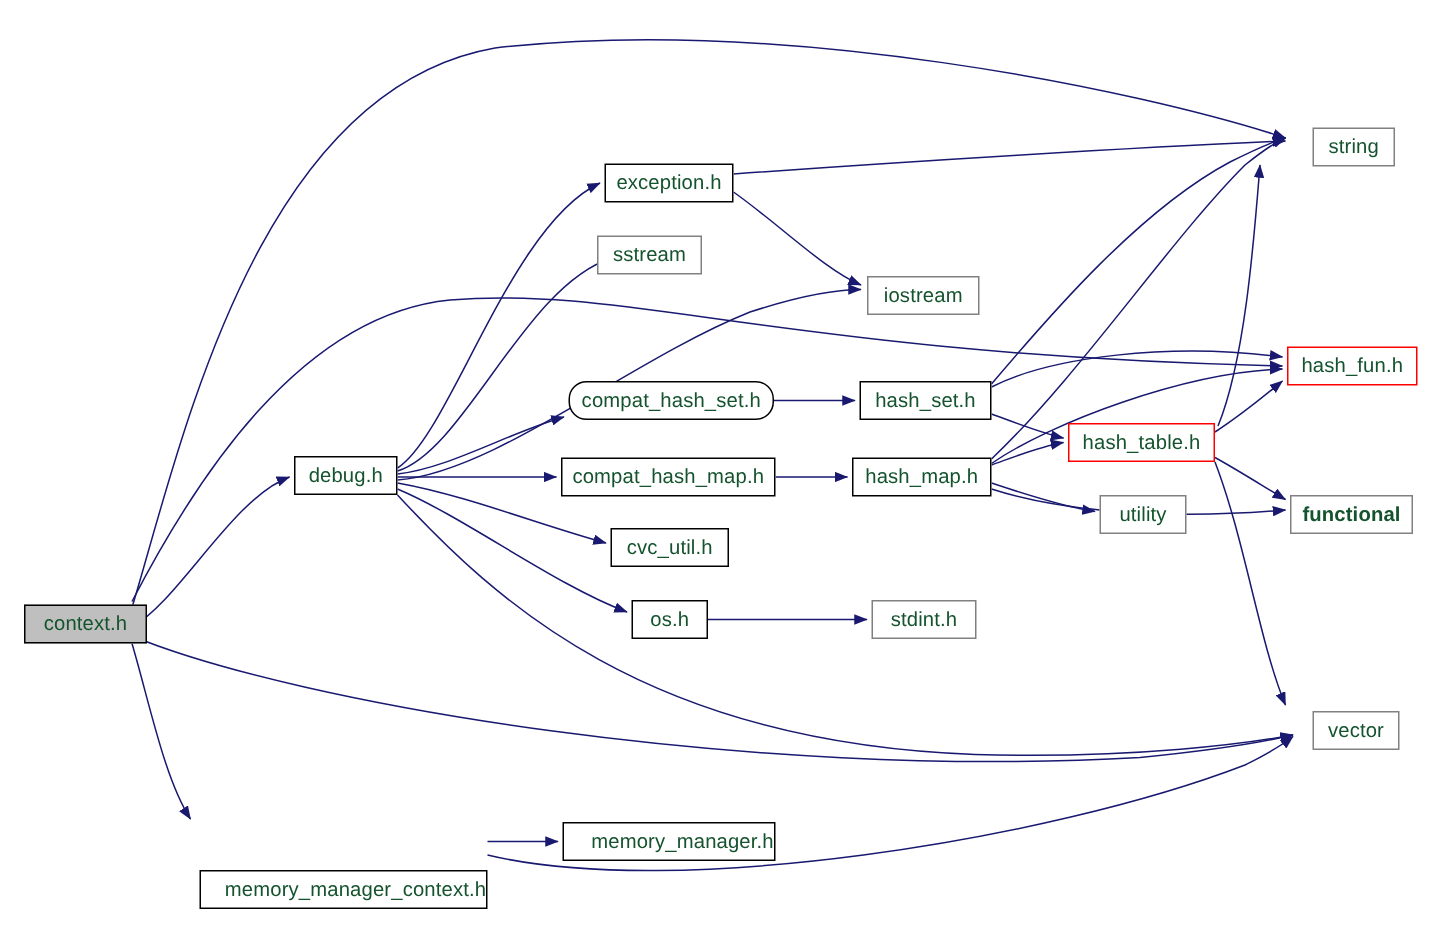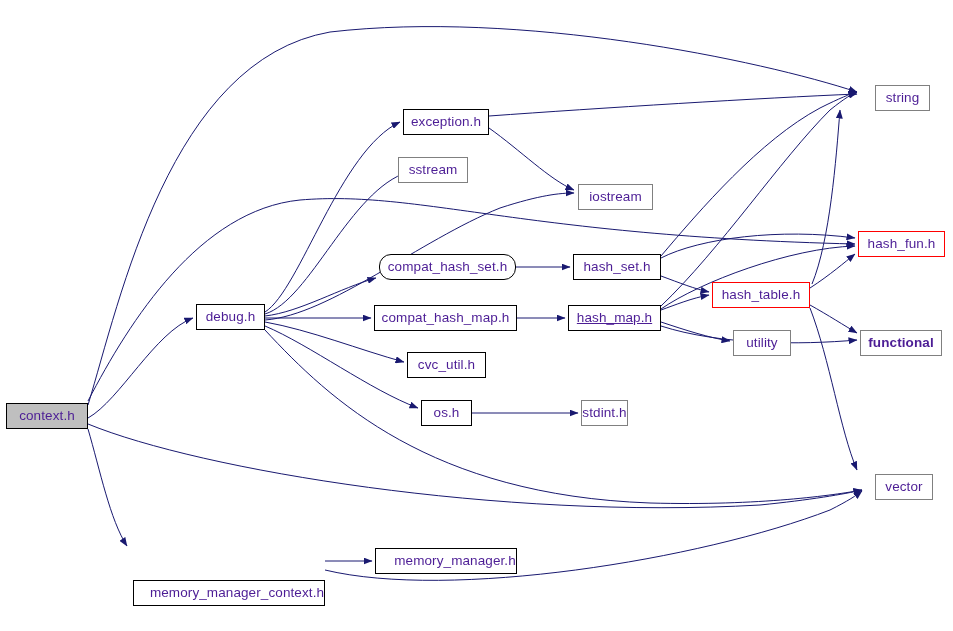--- a/index.html
+++ b/index.html
@@ -27,21 +27,21 @@
   }
   .node {
     position: absolute;
     box-sizing: border-box;
     display: flex;
     align-items: center;
     justify-content: center;
     height: 26px;
     font-size: 13.5px;
     line-height: 1;
-    color: #4c1d95;
+    color: #14532d;
     background: #ffffff;
     border: 1px solid #808080;
     white-space: nowrap;
     letter-spacing: 0.1px;
     z-index: 5;
   }
   .node.style-dark {
     border: 1px solid #000000;
   }
   .node.style-red {
@@ -93,35 +93,35 @@
         <path d="M 810 305 C 828 315 845 326 857 333" fill="none" stroke="#191970" stroke-width="1" marker-end="url(#arrowhead)"></path>
         <path d="M 810 308 C 830 360 840 430 857 470" fill="none" stroke="#191970" stroke-width="1" marker-end="url(#arrowhead)"></path>
         <path d="M 812 284 C 830 240 836 160 840 110" fill="none" stroke="#191970" stroke-width="1" marker-end="url(#arrowhead)"></path>
         <path d="M 472 413 L 578 413" fill="none" stroke="#191970" stroke-width="1" marker-end="url(#arrowhead)"></path>
         <path d="M 325 561 L 372 561" fill="none" stroke="#191970" stroke-width="1" marker-end="url(#arrowhead)"></path>
         <path d="M 325 570 C 450 600 700 560 830 510 C 848 501 857 495 862 491" fill="none" stroke="#191970" stroke-width="1" marker-end="url(#arrowhead)"></path>
       </g>
   </svg>
 
   <div id="nodes-group">
-      <div class="node style-current" style="left: 6px; top: 403px; width: 82px; text-align: center;">context.h</div>
+      <div class="node style-current" style="left: 16px; top: 403px; width: 82px; text-align: center;">context.h</div>
       <div class="node style-dark" style="left: 196px; top: 304px; width: 69px;">debug.h</div>
       <div class="node style-dark" style="left: 403px; top: 109px; width: 86px;">exception.h</div>
       <div class="node style-default" style="left: 398px; top: 157px; width: 70px;">sstream</div>
       <div class="node style-default" style="left: 578px; top: 184px; width: 75px;">iostream</div>
       <div class="node style-default" style="left: 875px; top: 85px; width: 55px;">string</div>
       <div class="node style-dark" style="left: 379px; top: 254px; width: 137px; border-radius: 12px;">compat_hash_set.h</div>
       <div class="node style-dark" style="left: 573px; top: 254px; width: 88px;">hash_set.h</div>
       <div class="node style-dark" style="left: 374px; top: 305px; width: 143px;">compat_hash_map.h</div>
-      <div class="node style-dark" style="left: 568px; top: 305px; width: 93px; text-decoration: underline;">hash_map.h</div>
+      <div class="node style-dark" style="left: 568px; top: 305px; width: 93px;">hash_map.h</div>
       <div class="node style-red" style="left: 858px; top: 231px; width: 87px;">hash_fun.h</div>
       <div class="node style-red" style="left: 712px; top: 282px; width: 98px;">hash_table.h</div>
       <div class="node style-default" style="left: 733px; top: 330px; width: 58px;">utility</div>
       <div class="node style-default" style="left: 860px; top: 330px; width: 82px; font-weight: bold;">functional</div>
       <div class="node style-dark" style="left: 407px; top: 352px; width: 79px;">cvc_util.h</div>
       <div class="node style-dark" style="left: 421px; top: 400px; width: 51px;">os.h</div>
-      <div class="node style-default" style="left: 581px; top: 400px; width: 47px;">stdint.h</div>
+      <div class="node style-default" style="left: 581px; top: 400px; width: 70px;">stdint.h</div>
       <div class="node style-default" style="left: 875px; top: 474px; width: 58px;">vector</div>
       <div class="node style-dark" style="left: 133px; top: 580px; width: 192px; padding-left: 16px;">memory_manager_context.h</div>
       <div class="node style-dark" style="left: 375px; top: 548px; width: 142px; padding-left: 18px;">memory_manager.h</div>
     </div>
 
 </div>
 
 </body></html>

